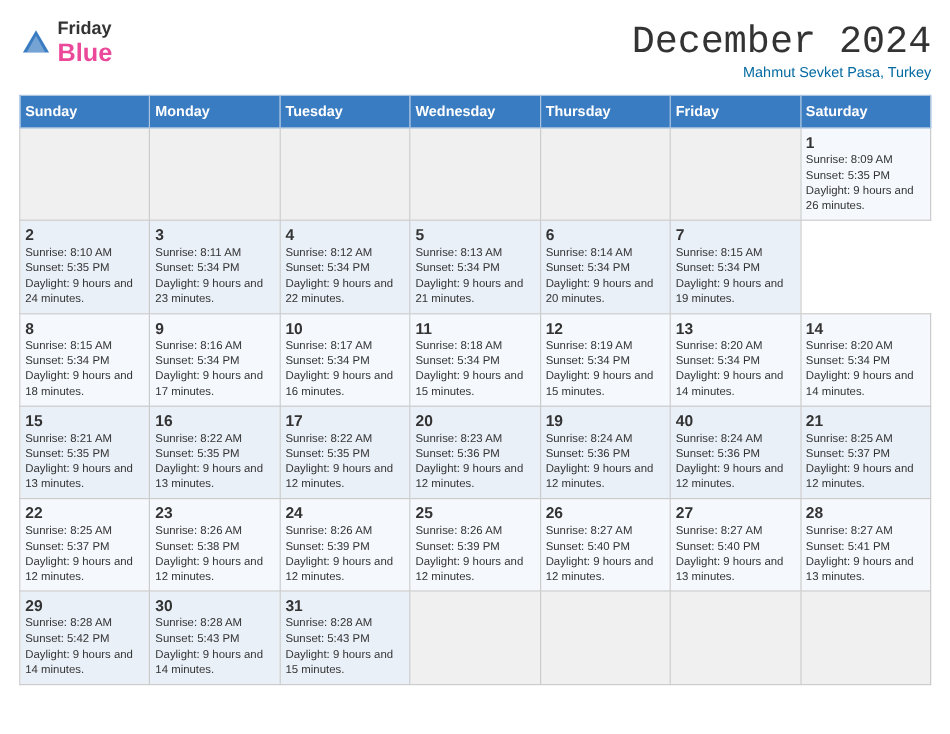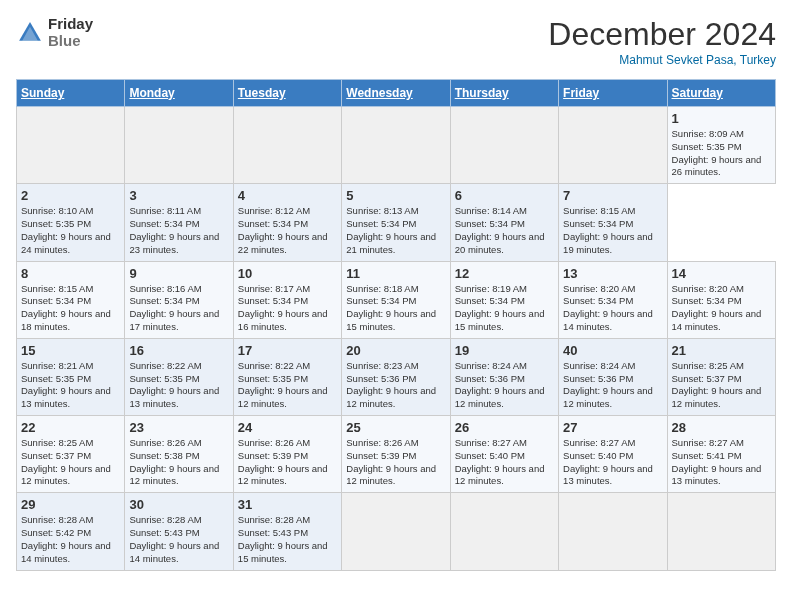--- a/index.html
+++ b/index.html
@@ -25,54 +25,55 @@
       display: flex;
       flex-direction: column;
       line-height: 1.1;
     }
     .logo-general {
       font-size: 15px;
       font-weight: bold;
       color: #333;
     }
     .logo-blue {
-      font-size: 15px;
-      font-weight: bold;
-      color: #737373;
+      font-size: 21px;
+      font-weight: bold;
+      color: #ec4899;
+      text-align: center;
     }
     .logo-icon {
       width: 28px;
       height: 28px;
     }
     .title-block {
       text-align: right;
     }
     .month-title {
       font-size: 32px;
       font-weight: normal;
       color: #333;
+      font-family: Liberation Mono, monospace;
     }
     .location-title {
       font-size: 12px;
       color: #0369a1;
     }
     .calendar-table {
       width: 100%;
       border-collapse: collapse;
       table-layout: fixed;
     }
     .calendar-table thead tr th {
       background-color: #3a7cc1;
       color: #fff;
       font-size: 12px;
       font-weight: bold;
       padding: 6px 4px;
       text-align: left;
       border: 1px solid #aac4e0;
-      text-decoration: underline;
     }
     .calendar-table tbody tr td {
       vertical-align: top;
       border: 1px solid #ccc;
       padding: 4px 4px;
       font-size: 9.5px;
       color: #333;
       min-height: 70px;
       background: #fff;
     }

